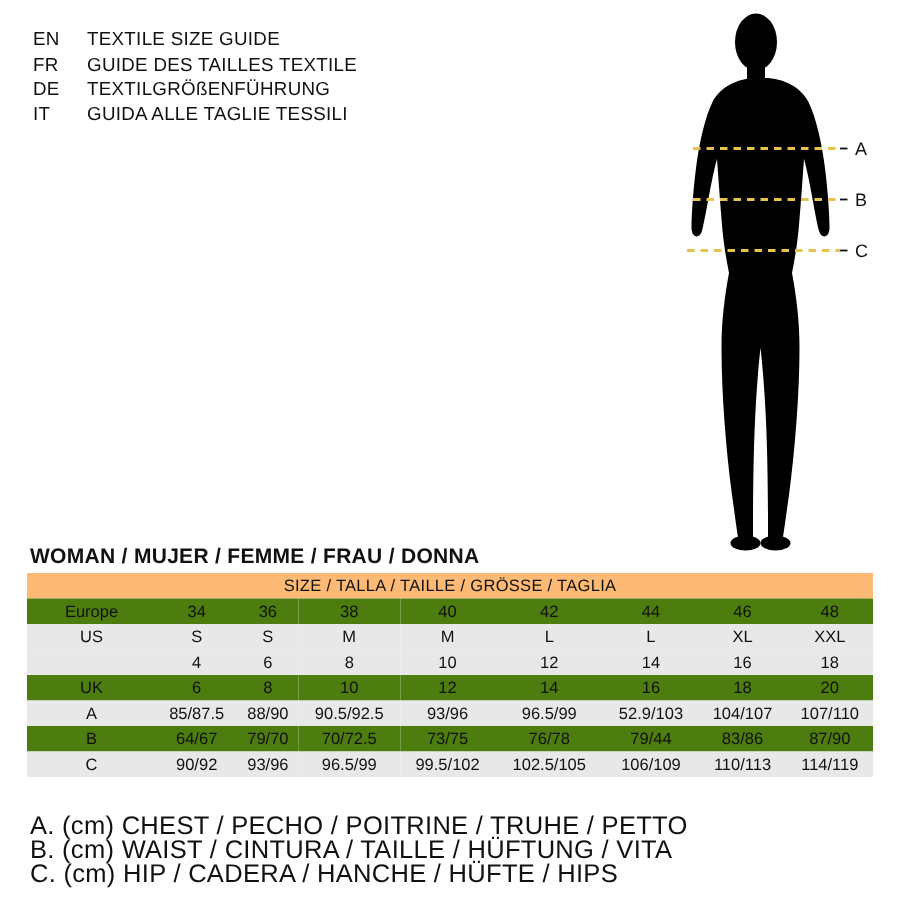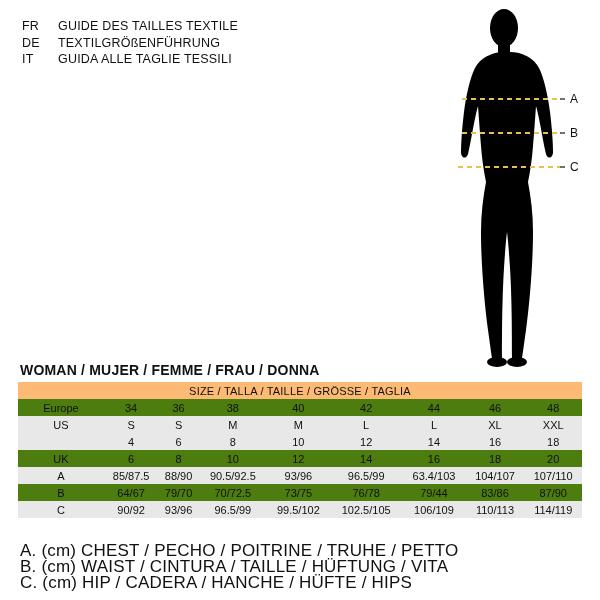--- a/index.html
+++ b/index.html
@@ -126,20 +126,24 @@
   .footnote {
     letter-spacing: 0.2px;
   }
 </style>
 </head>
 <body>
 
 <div class="page">
 
   <div class="lang-block">
+    <div class="lang-row">
+      <span class="lang-code">EN</span>
+      <span class="lang-text">TEXTILE SIZE GUIDE</span>
+    </div>
     <div class="lang-row">
       <span class="lang-code">FR</span>
       <span class="lang-text">GUIDE DES TAILLES TEXTILE</span>
     </div>
     <div class="lang-row">
       <span class="lang-code">DE</span>
       <span class="lang-text">TEXTILGRÖßENFÜHRUNG</span>
     </div>
     <div class="lang-row">
       <span class="lang-code">IT</span>
@@ -256,21 +260,21 @@
         <td>20</td>
       </tr>
 
       <tr class="row-alt">
         <td class="rowlabel">A</td>
         <td>85/87.5</td>
         <td>88/90</td>
         <td>90.5/92.5</td>
         <td>93/96</td>
         <td>96.5/99</td>
-        <td>63.4/103</td>
+        <td>52.9/103</td>
         <td>104/107</td>
         <td>107/110</td>
       </tr>
 
       <tr class="row-plain">
         <td class="rowlabel">B</td>
         <td>64/67</td>
         <td>79/70</td>
         <td>70/72.5</td>
         <td>73/75</td>

